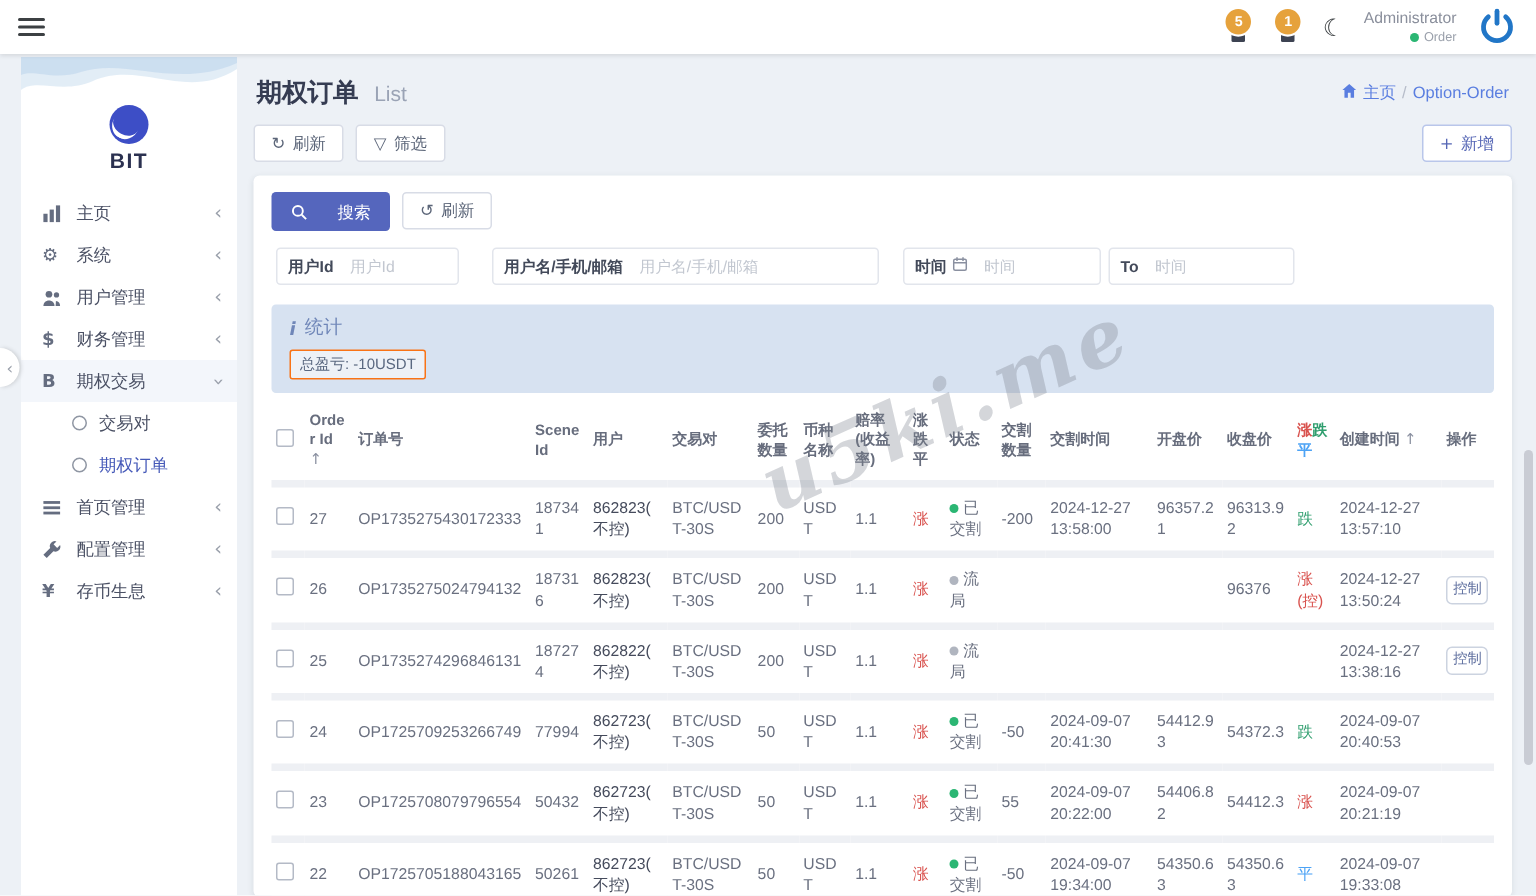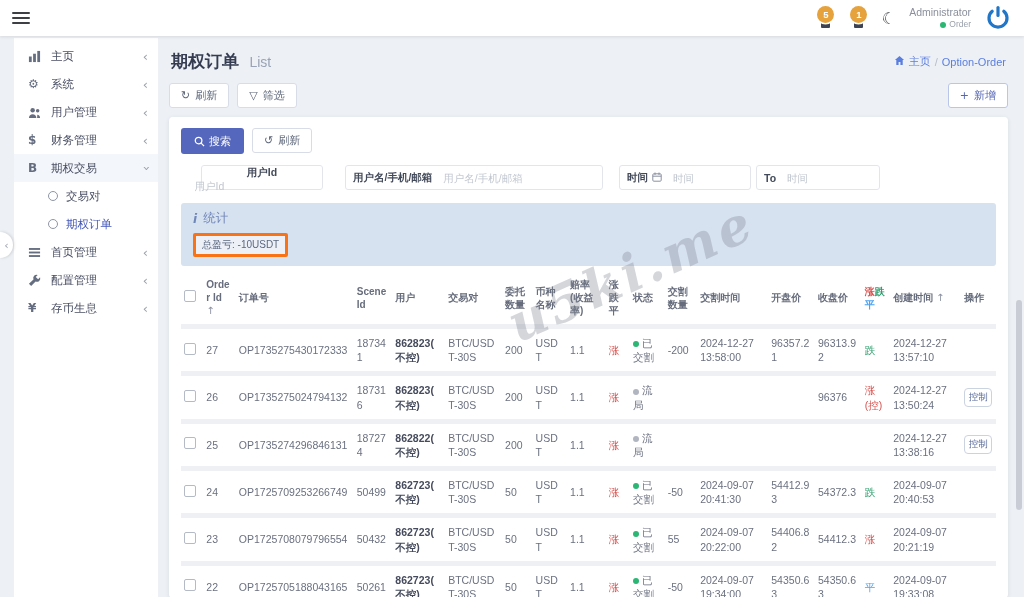--- a/index.html
+++ b/index.html
@@ -70,49 +70,49 @@
                  font-size:11px; color:#5c6679; display:inline-flex; align-items:center; gap:5px; cursor:pointer;
                  font-family:inherit; }
   .btn-icon { font-family:"DejaVu Sans", sans-serif; font-size:11px; }
   .btn-add { margin-left:auto; border-color:#b9c6ea; color:#5566b5; }
 
   .card { background:#fff; border-radius:4px; box-shadow:0 1px 4px rgba(31,45,61,.1); margin-top:9px;
           padding:11px 12px; height:calc(100% - 68px); position:relative; overflow:hidden; }
 
   .search-row { display:flex; gap:8px; }
   .btn-primary { height:26px; padding:0 13px; background:#5566bd; color:#fff; border:none; border-radius:3px;
-                 font-size:11px; display:inline-flex; align-items:center; gap:4px; cursor:pointer; font-family:inherit; }
+                 font-size:11px; display:inline-flex; align-items:center; gap:20px; cursor:pointer; font-family:inherit; }
 
   .filters { display:flex; margin-top:11px; }
   .filter-group { display:flex; align-items:center; border:1px solid #e2e5ec; border-radius:3px; height:25px; background:#fff; }
   .filter-label { font-size:10.5px; font-weight:bold; color:#434a5a; padding:0 7px; white-space:nowrap;
                   display:flex; align-items:center; gap:4px; }
   .filter-group input { border:none; outline:none; flex:1; font-size:10.5px; color:#555; min-width:0;
                         padding:0 4px; font-family:inherit; background:transparent; }
   .filter-group input::placeholder { color:#c2c7d0; }
-  .fg1 { width:122px; margin-left:20px;flex-direction:column; } .fg2 { width:258px; margin-left:22px; }
+  .fg1 { width:122px; margin-left:3px; } .fg2 { width:258px; margin-left:22px; }
   .fg3 { width:132px; margin-left:16px; } .fg4 { width:124px; margin-left:5px; }
   .cal-icon svg { width:10px; height:10px; stroke:#8a90a0; fill:none; }
 
   .stats { margin-top:13px; background:#d7e2f1; border-radius:3px; padding:7px 12px 9px; }
   .stats-title { font-size:12.5px; color:#6f86b8; display:flex; align-items:center; gap:6px; }
   .info-icon { font-family:"DejaVu Sans", sans-serif; font-size:12px; font-style:italic; font-weight:bold; }
-  .stats-chip { display:inline-block; margin-top:6px; background:#edf1f7; border:3px solid #f97316;
+  .stats-chip { display:inline-block; margin-top:6px; background:#edf1f7; border:1px solid #f97316;
                 border-radius:2px; padding:2px 6px; font-size:10px; color:#5a6880; }
 
   .table-wrap { margin-top:10px; }
   table { width:100%; border-collapse:collapse; table-layout:fixed; }
   th { font-size:10px; font-weight:bold; color:#676d7d; text-align:left; padding:2px 3px 7px;
        vertical-align:middle; line-height:1.3; background:#fff; border-bottom:5px solid #eef0f4; overflow-wrap:anywhere; }
   td { font-size:10.5px; color:#6a7080; padding:7px 3px; vertical-align:middle; overflow-wrap:anywhere;
        line-height:1.35; background:#fff; border-bottom:5px solid #eef0f4; }
   .checkbox { display:inline-block; width:12px; height:12px; border:1px solid #b4bac6; border-radius:2px;
               background:#fff; cursor:pointer; }
   .sort-arrow { font-family:"DejaVu Sans", sans-serif; font-weight:normal; color:#8a90a0; }
-  .user-val { font-weight:bold; color:#454b5c; }
+  .user-val { font-weight:normal; color:#454b5c; }
   .dir-up { color:#d9534f; }
   .res-up { color:#d9534f; } .res-down { color:#2f9e6e; } .res-flat { color:#4da3f5; }
   .dot { display:inline-block; width:6px; height:6px; border-radius:50%; margin-right:3px; vertical-align:middle; }
   .dot-success { background:#2bb673; } .dot-muted { background:#b0b5bf; }
   .ctrl-btn { width:28px; padding:2px 3px; background:#fff; border:1px solid #ccd3e0; border-radius:4px;
               font-size:9.5px; color:#5a6b9c; line-height:1.35; cursor:pointer; word-break:break-all; font-family:inherit; }
 
   .watermark { position:absolute; left:330px; top:125px; font-size:52px; font-weight:bold; font-style:italic;
                color:rgba(125,130,142,.33); transform:rotate(-24deg); letter-spacing:4px; pointer-events:none;
                z-index:5; font-family:"DejaVu Serif", serif; }
@@ -150,20 +150,28 @@
         <path d="M14 3.5v8" stroke="#2176c7" stroke-width="3.2" fill="none" stroke-linecap="round"></path>
         <path d="M8.2 7.2a9 9 0 1 0 11.6 0" stroke="#2176c7" stroke-width="3.2" fill="none" stroke-linecap="round"></path>
       </svg>
     </button>
   </div>
 </div>
 
 <div class="content">
 
   <div class="sidebar">
+    <div class="logo-area">
+      <svg class="logo-wave" viewBox="0 0 144 34" preserveAspectRatio="none">
+        <path d="M0 0 H144 V8 C110 30 80 2 48 16 C28 25 10 14 0 22 Z" fill="#dbe9f4" opacity="0.8"></path>
+        <path d="M0 0 H144 V4 C104 22 70 0 40 10 C22 16 8 8 0 12 Z" fill="#c3d9ee" opacity="0.7"></path>
+      </svg>
+      <div class="logo-circle"></div>
+      <div class="logo-text">BIT</div>
+    </div>
     <ul class="menu" id="sidebar-menu">
         <li class="menu-item">
           <span class="mi-icon">
             <svg viewBox="0 0 14 14">
               <rect x="1" y="7" width="3" height="6"></rect>
               <rect x="5.5" y="4" width="3" height="9"></rect>
               <rect x="10" y="1" width="3" height="12"></rect>
             </svg>
           </span>
           <span class="mi-label">主页</span>
@@ -419,21 +427,21 @@
                 <td></td>
                 <td></td>
                 <td></td>
                 <td>2024-12-27 13:38:16</td>
                 <td><button class="ctrl-btn">控制</button></td>
               </tr>
               <tr>
                 <td><span class="checkbox"></span></td>
                 <td>24</td>
                 <td>OP1725709253266749</td>
-                <td>50499</td>
+                <td>77994</td>
                 <td><span class="user-val">862723(不控)</span></td>
                 <td>BTC/USDT-30S</td>
                 <td>50</td>
                 <td>USDT</td>
                 <td>1.1</td>
                 <td><span class="dir-up">涨</span></td>
                 <td><span class="dot dot-success"></span>已交割</td>
                 <td>-50</td>
                 <td>2024-09-07 20:41:30</td>
                 <td>54412.93</td>

